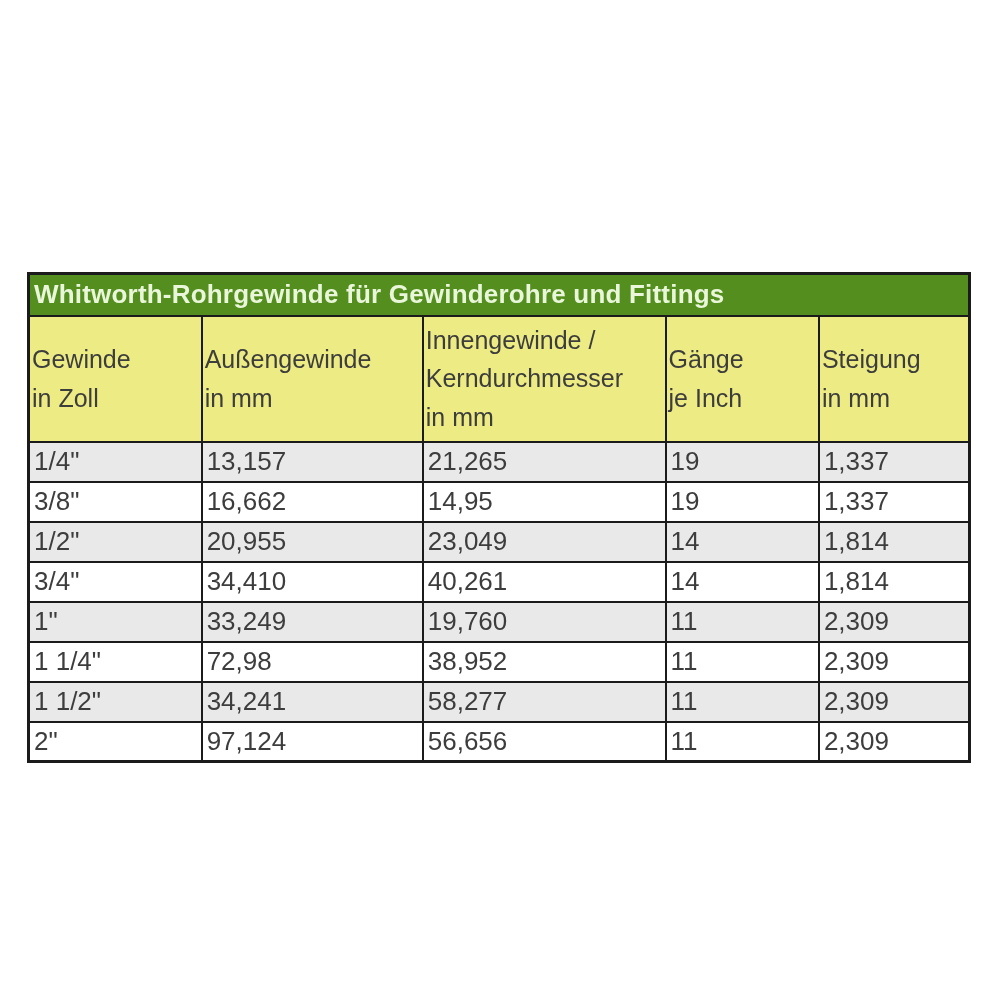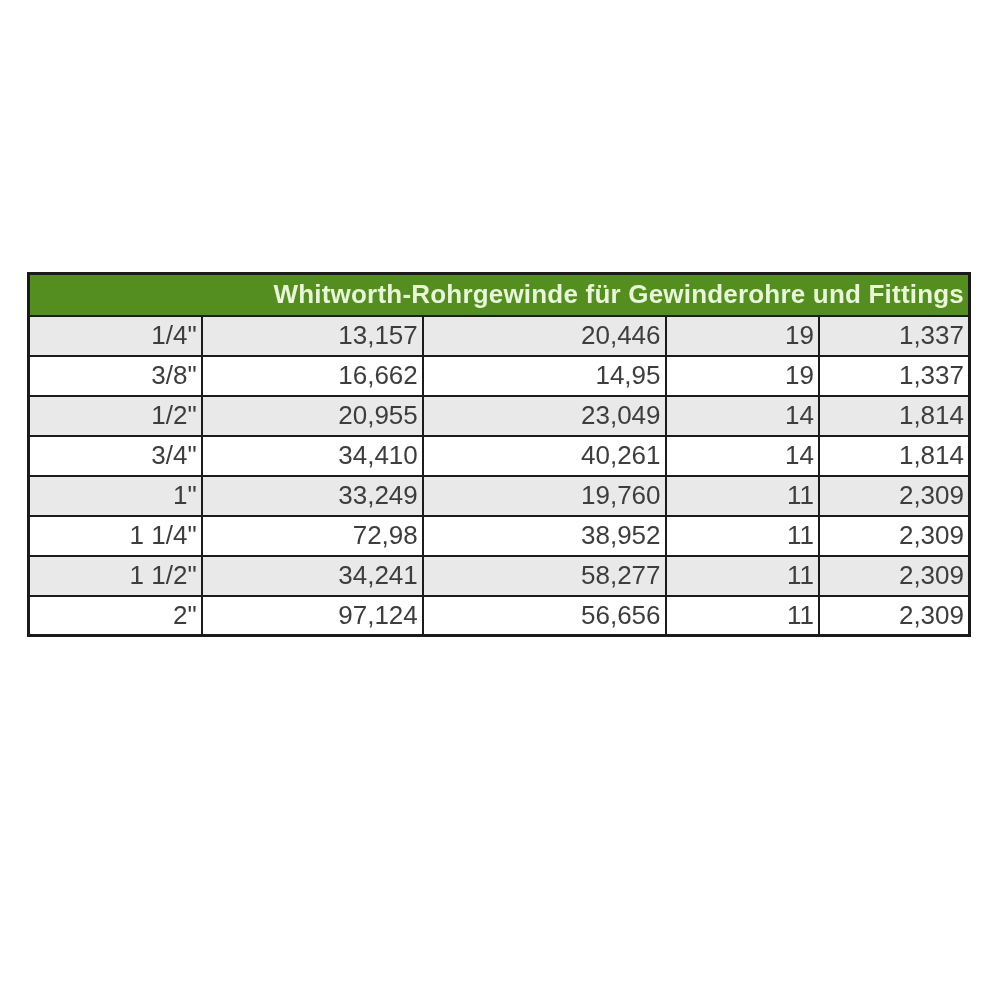--- a/index.html
+++ b/index.html
@@ -19,21 +19,21 @@
   }
   .table-wrap{
     position:absolute;left:27px;top:272px;width:944px;
   }
   table{
     width:100%;border-collapse:collapse;table-layout:fixed;
     border:3px solid var(--border);
   }
   td,th{
     border:2px solid var(--border);
-    text-align:right;vertical-align:middle;
+    text-align:left;vertical-align:middle;
     overflow:hidden;
   }
   .title-row th{
     background:var(--green);
     color:var(--green-text);
     font-size:26px;font-weight:bold;
     height:42px;letter-spacing:0.2px;
     padding:2px 4px;
   }
   .head-row th{
@@ -67,26 +67,39 @@
       <col class="c1">
         <col class="c2">
         <col class="c3">
         <col class="c4">
         <col class="c5">
     </colgroup>
     <thead>
       <tr class="title-row">
         <th colspan="5">Whitworth-Rohrgewinde für Gewinderohre und Fittings</th>
       </tr>
+      <tr class="head-row">
+        <th>Gewinde
+in Zoll</th>
+        <th>Außengewinde
+in mm</th>
+        <th>Innengewinde /
+Kerndurchmesser
+in mm</th>
+        <th>Gänge
+je Inch</th>
+        <th>Steigung
+in mm</th>
+      </tr>
     </thead>
     <tbody>
       <tr class="data-row alt">
         <td>1/4"</td>
         <td>13,157</td>
-        <td>20,446</td>
+        <td>21,265</td>
         <td>19</td>
         <td>1,337</td>
       </tr>
       <tr class="data-row">
         <td>3/8"</td>
         <td>16,662</td>
         <td>14,95</td>
         <td>19</td>
         <td>1,337</td>
       </tr>

